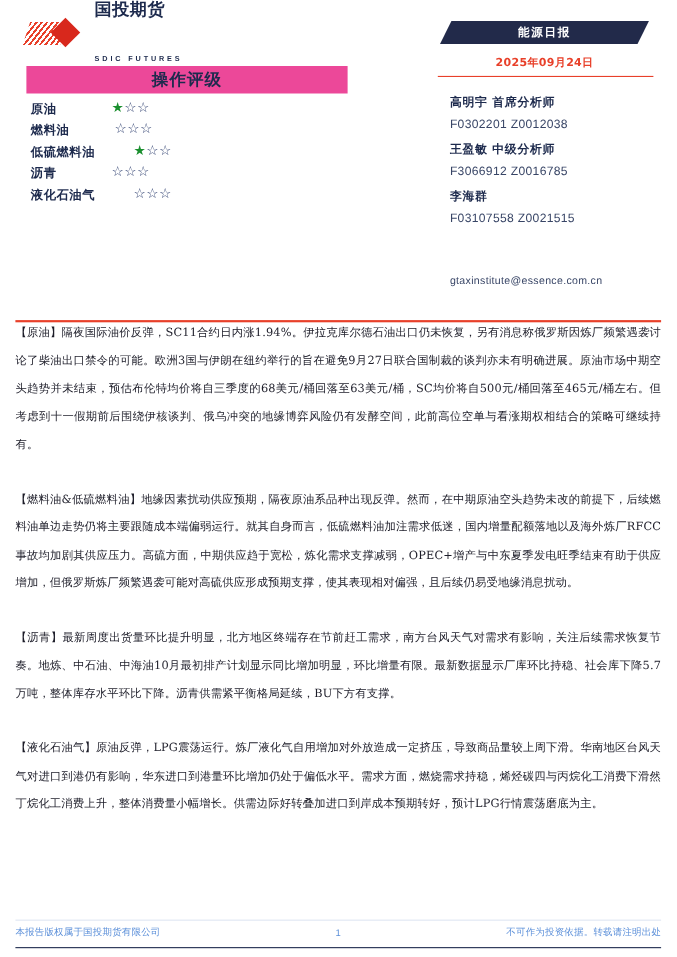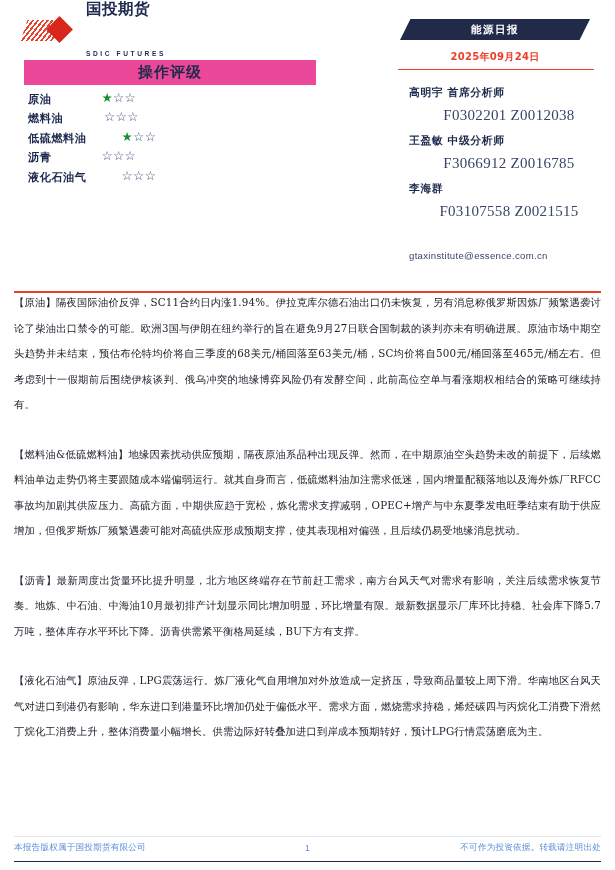--- a/index.html
+++ b/index.html
@@ -187,26 +187,25 @@
   }
   .analyst-name {
     font-family: "DejaVu Serif", serif;
     font-size: 10.8px;
     font-weight: bold;
     color: #1d2a4d;
     letter-spacing: 0.6px;
     margin-bottom: 7px;
   }
   .analyst-code {
-    font-family: Liberation Serif, serif;
-    font-size: 15px;
+    font-family: Liberation Sans, sans-serif;
+    font-size: 11px;
     color: #384566;
     letter-spacing: 0.3px;
     margin-bottom: 10px;
-    text-align: center;
   }
   .contact-block {
     position: absolute;
     left: 409px; top: 250px;
     width: 205px;
   }
   .contact-phone {
     font-family: "Liberation Sans", sans-serif;
     font-size: 9.6px;
     color: #384566;

